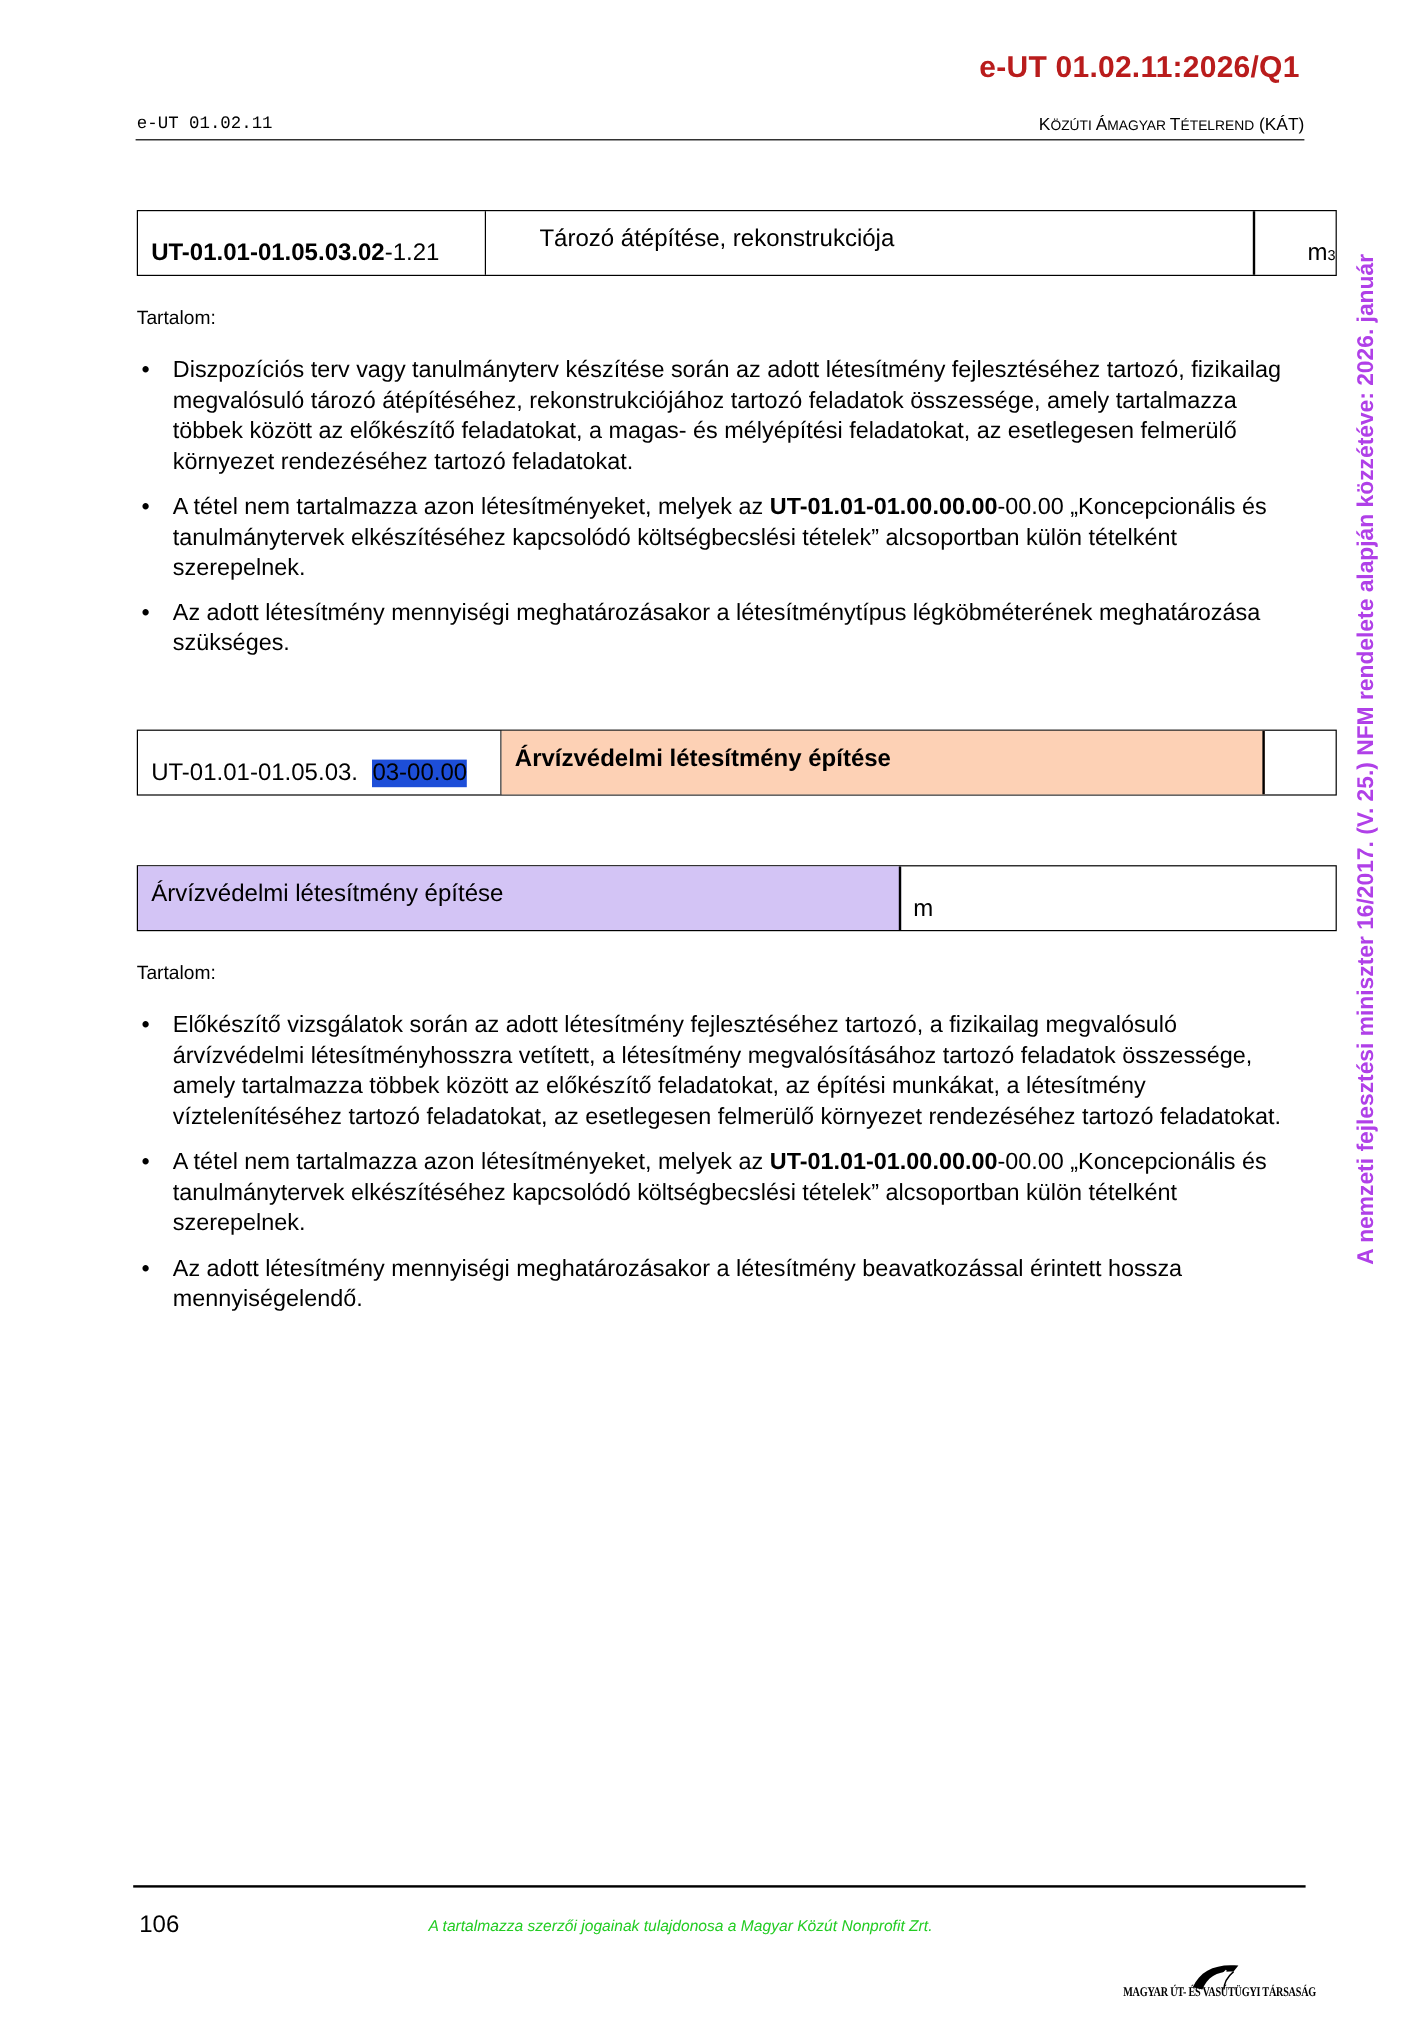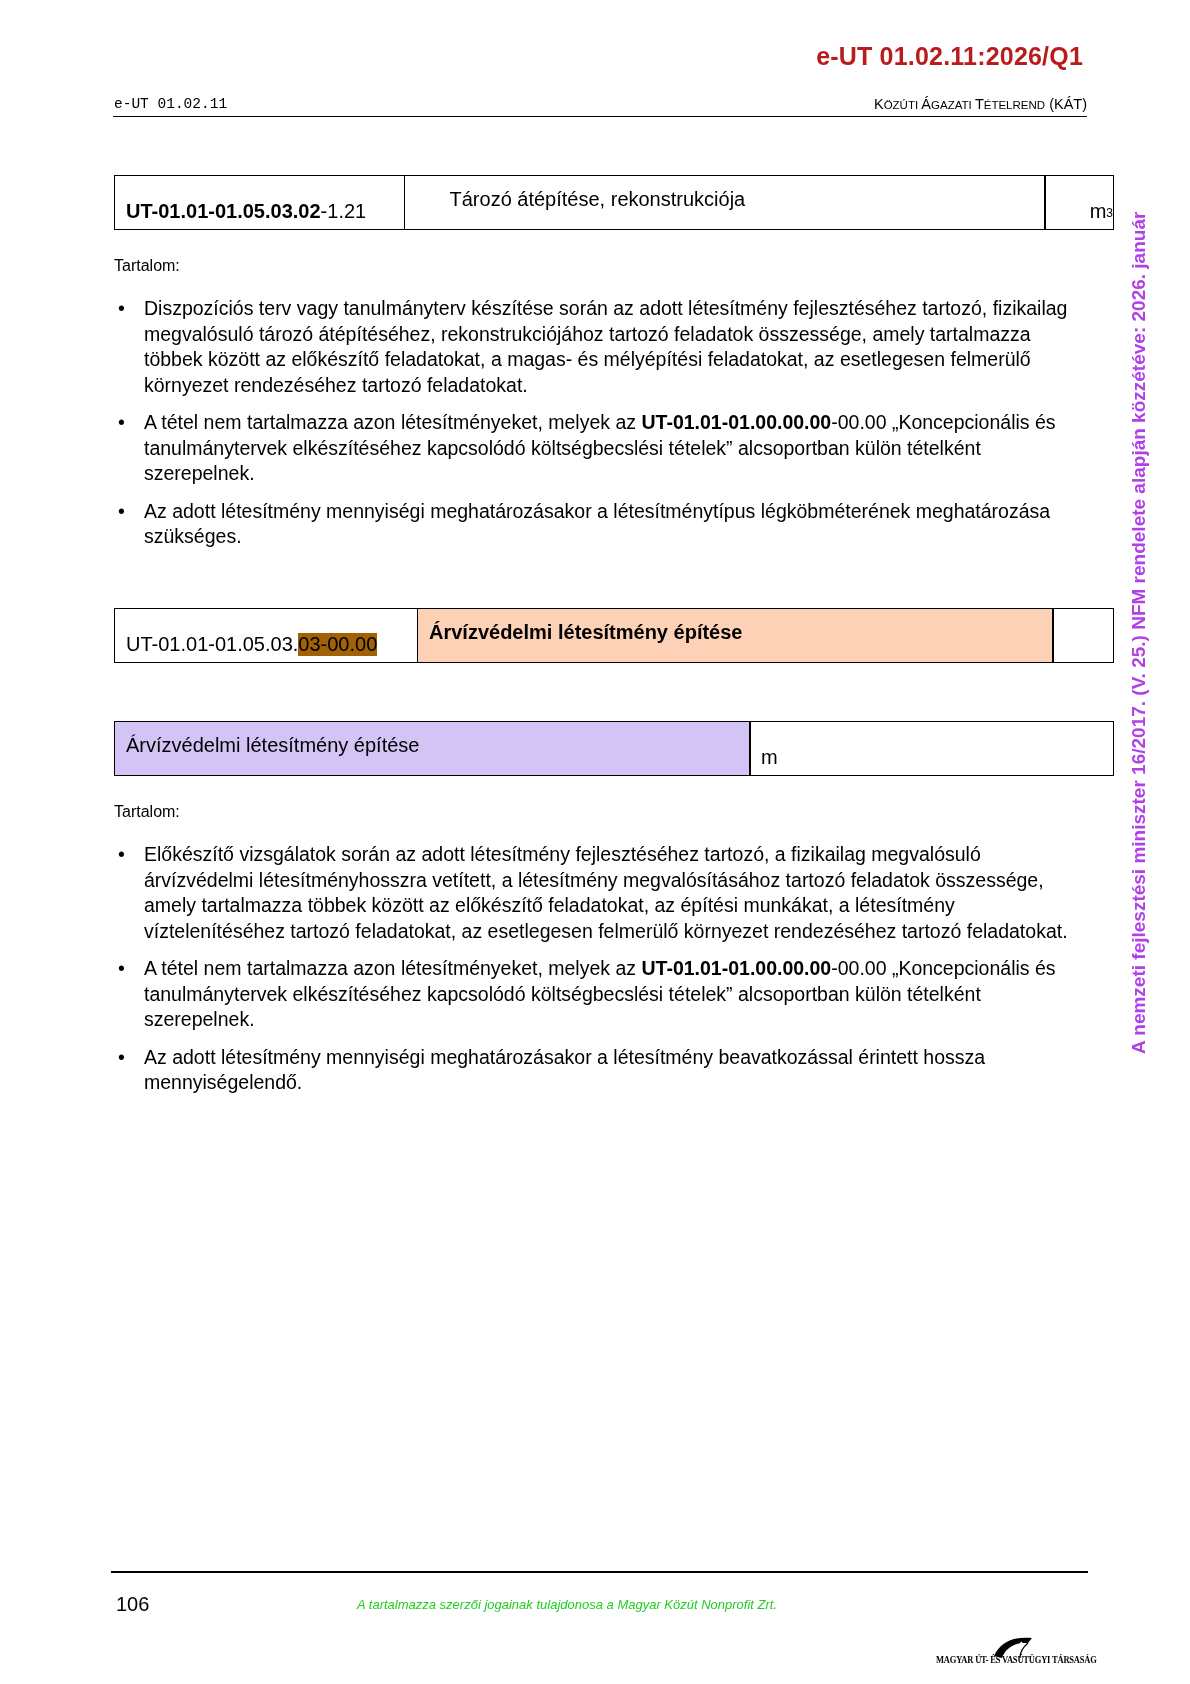--- a/index.html
+++ b/index.html
@@ -10,21 +10,21 @@
   #hdr-left { left:114px; top:96px; font-size:14.5px;font-family:Liberation Mono, monospace; }
   #hdr-right { right:103px; top:96px; font-size:14.5px; }
   #hdr-right .sc { font-size:11.5px; }
   #hdr-line { left:113px; top:116px; width:974px; height:0; border-top:1.5px solid #000; }
 
   .item-table { position:absolute; left:114px; width:1000px; height:55px; border:1.6px solid #000; box-sizing:border-box; display:flex; }
   .item-table .c1 { width:303px; border-right:1.3px solid #000; box-sizing:border-box; padding:0 0 0 11px; display:flex; align-items:flex-end; padding-bottom:6px; font-size:20px; white-space:nowrap; }
   .item-table .c2 { width:636px; border-right:2.5px solid #000; box-sizing:border-box; padding:0 0 6px 11px; display:flex; align-items:center; font-size:20px; white-space:nowrap; }
   .item-table .c3 { flex:1; display:flex; align-items:flex-end; padding:0 0 6px 10px; font-size:20px; }
   .code-bold { font-weight:bold; }
-  .hl-orange { background:#a16207; }
+  .hl-orange { background:#1d4ed8;margin-left:12px; }
   .hl-purple { background:#d3c4f5; }
   .bg-orange { background:#fdd1b5; }
   .bg-purple { background:#d3c4f5; }
   .c2 .bold { font-weight:bold; }
   sup { font-size:12px; vertical-align:top; position:relative; top:-3px; }
 
   .section-label { position:absolute; left:114px; font-size:16px; }
   .bullets { position:absolute; left:114px; width:960px; margin:0; padding:0; list-style:none; }
   .bullets li { position:relative; padding-left:30px; font-size:19.5px; line-height:25.5px; margin-bottom:12px; }
   .bullets li .dot { position:absolute; left:4px; top:0; }
@@ -37,21 +37,21 @@
   #copyright { left:357px; top:1597px; font-size:13px; font-style:italic; color:#22cc22; }
   #logo { left:936px; top:1632px; width:150px; height:40px;font-family:Liberation Serif, serif; }
   #logo-text { position:absolute; left:0; bottom:6px; font-size:8.5px; font-weight:bold; letter-spacing:-0.2px; white-space:nowrap; transform:scaleY(1.3); transform-origin:0 100%; }
 </style>
 </head>
 <body>
 
 <div id="doc-code" class="abs">e-UT 01.02.11:2026/Q1</div>
 <div id="hdr-left" class="abs">e-UT 01.02.11</div>
 <div id="hdr-right" class="abs">
-  <span>K</span><span class="sc">ÖZÚTI </span><span>Á</span><span class="sc">GAZATI </span><span>T</span><span class="sc">ÉTELREND</span><span> (KÁT)</span>
+  <span>K</span><span class="sc">ÖZÚTI </span><span>Á</span><span class="sc">MAGYAR </span><span>T</span><span class="sc">ÉTELREND</span><span> (KÁT)</span>
 </div>
 <div id="hdr-line" class="abs"></div>
 
 <div class="item-table" style="top:175px;gap:34px;">
   <div class="c1">
     <span class="code-bold">UT-01.01-01.05.03.02</span>
       <span>-1.21</span>
   </div>
   <div class="c2">
     <span>Tározó átépítése, rekonstrukciója</span>

